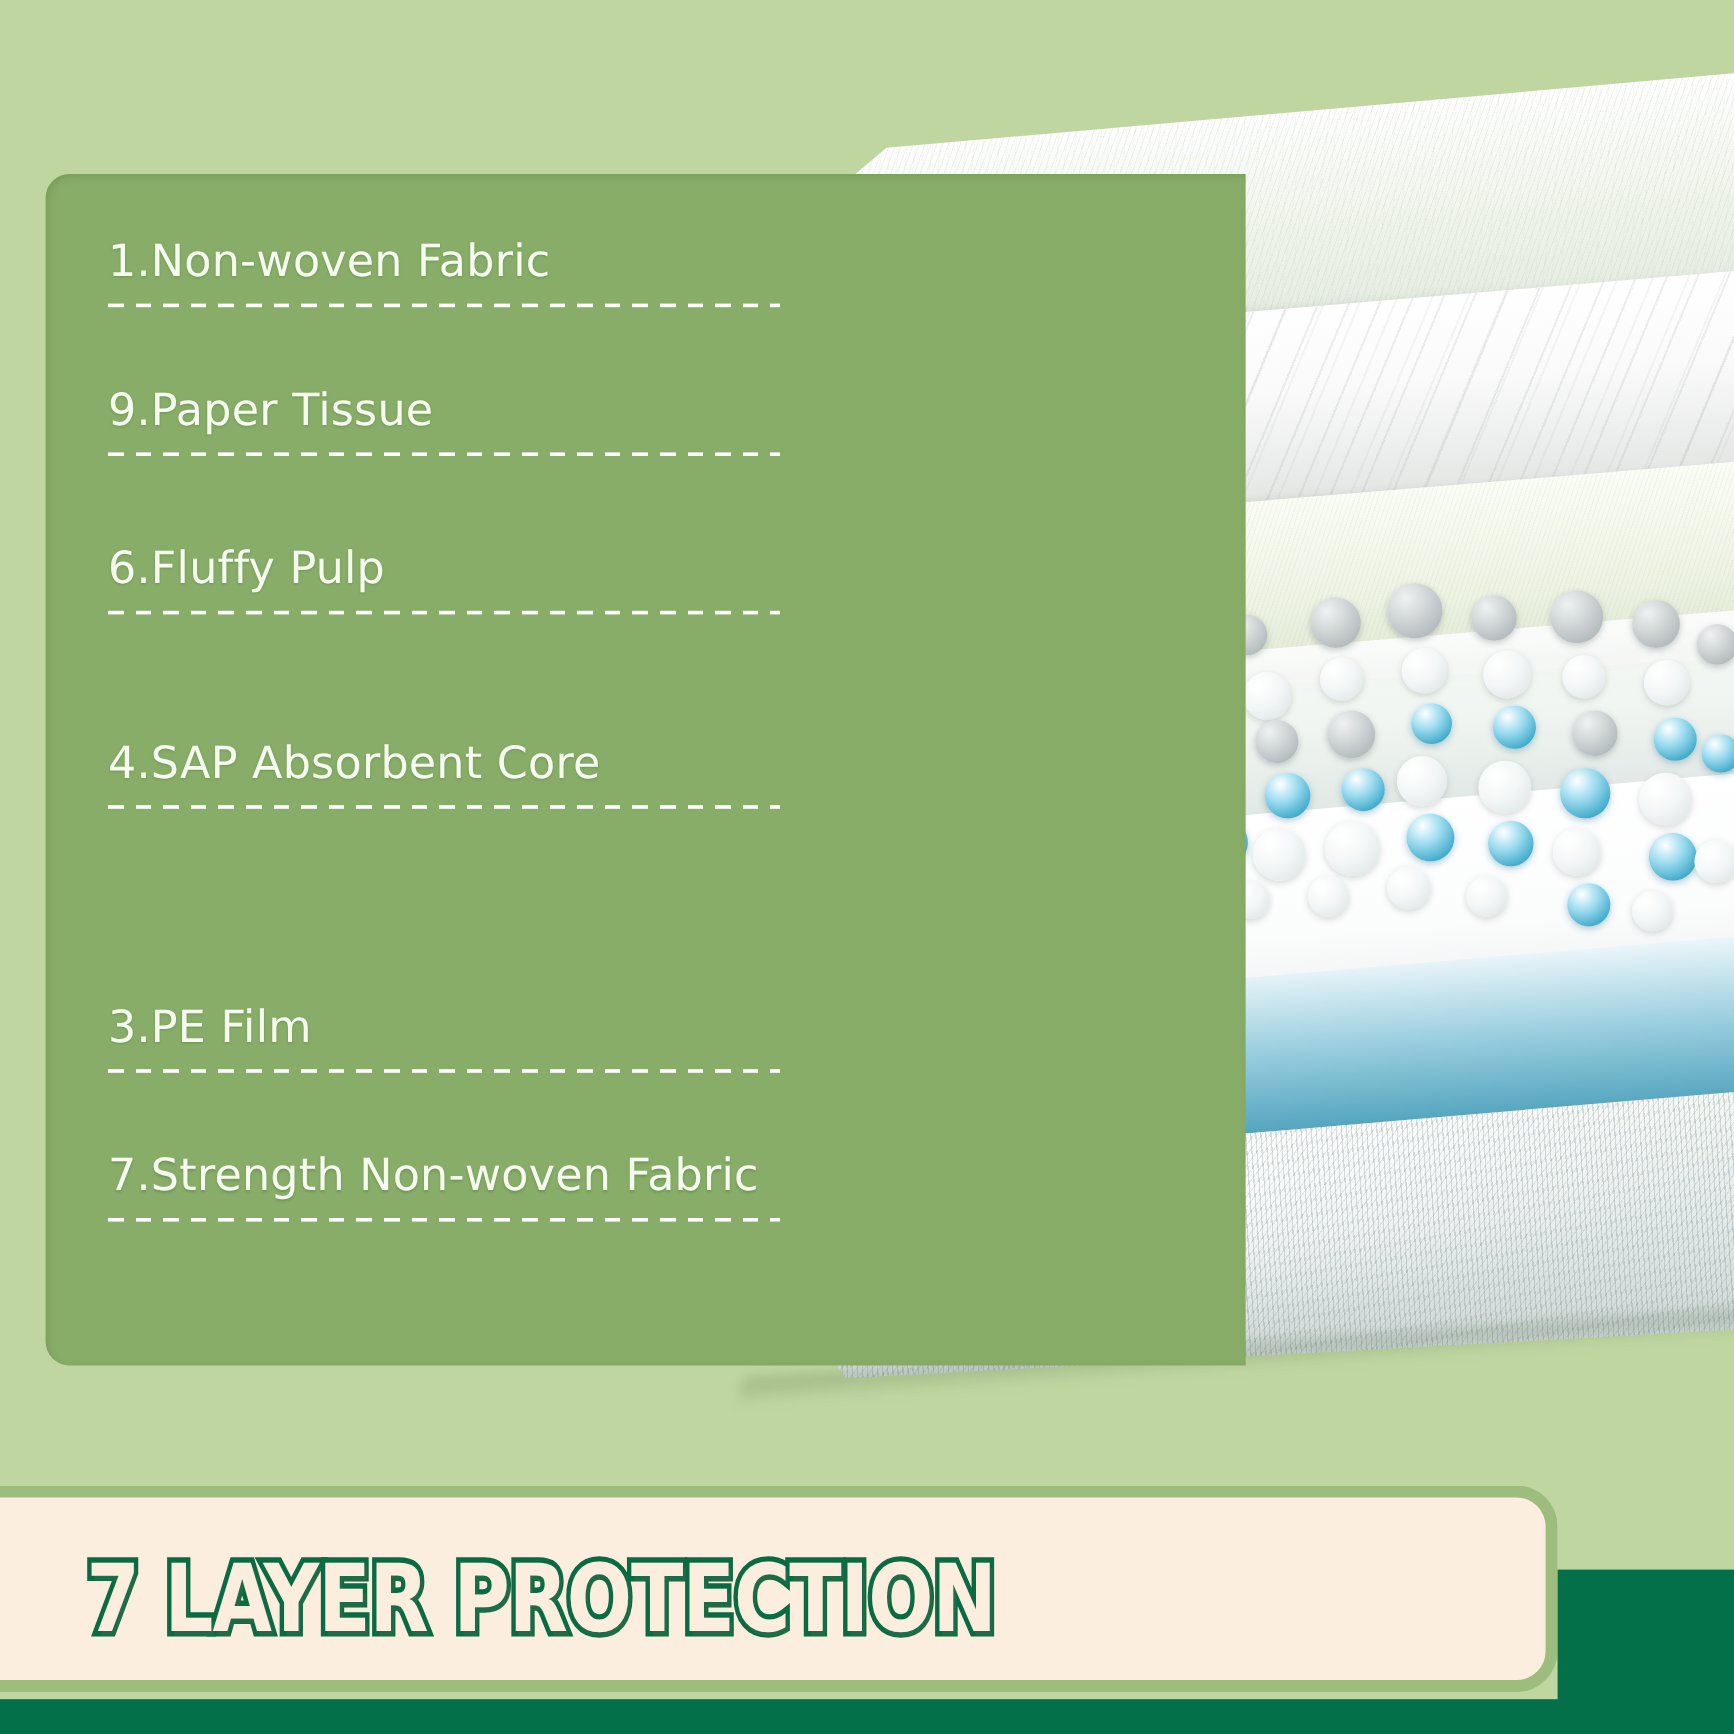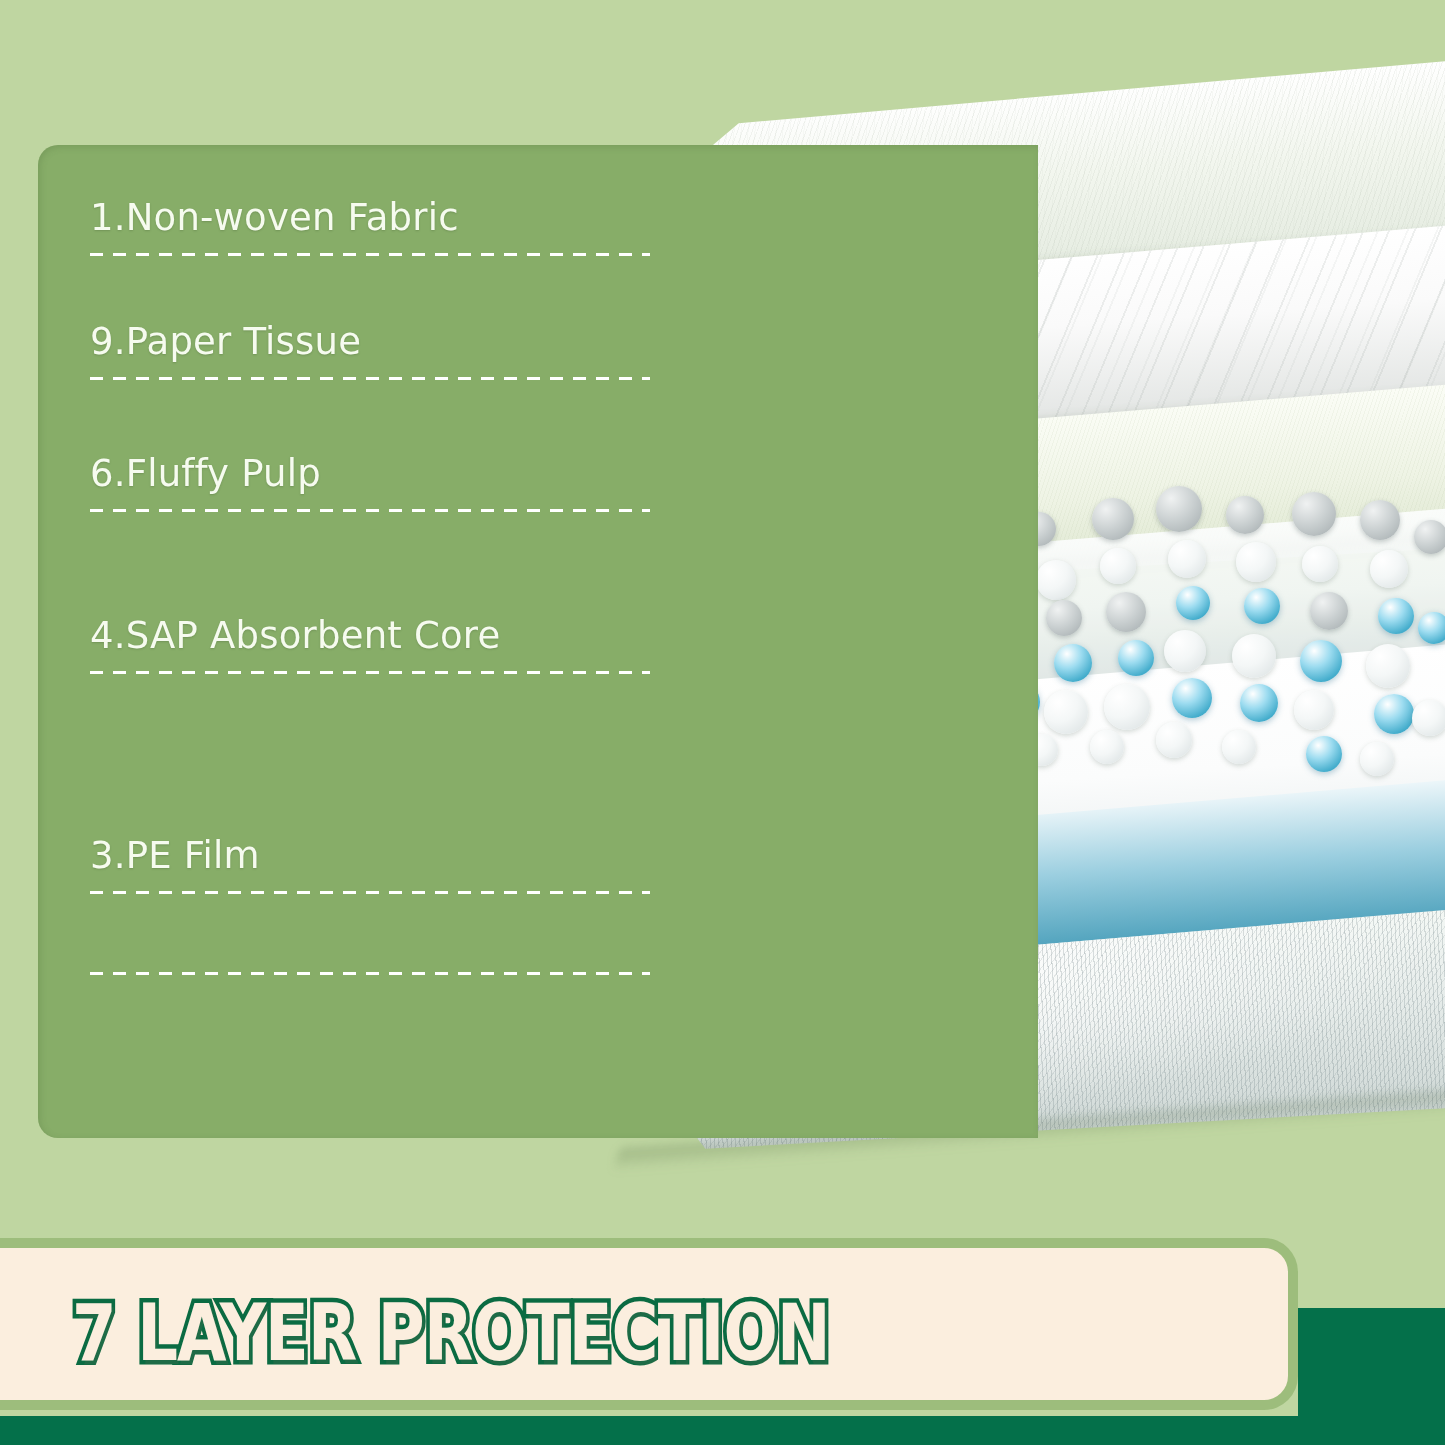--- a/index.html
+++ b/index.html
@@ -310,20 +310,21 @@
     <div class="leader long"></div>
   </div>
 
 
   <div class="label-row" style="top:834px;">
     <div class="label-text">3.PE Film</div>
     <div class="leader long"></div>
   </div>
 
   <div class="label-row" style="top:958px;">
+    <div class="label-text">7.Strength Non-woven Fabric</div>
     <div class="leader long"></div>
   </div>
 
   <div class="banner"></div>
   <div class="banner-title">7 LAYER PROTECTION</div>
   <div class="bottom-right-block"></div>
   <div class="bottom-strip"></div>
 
 </div>
 

